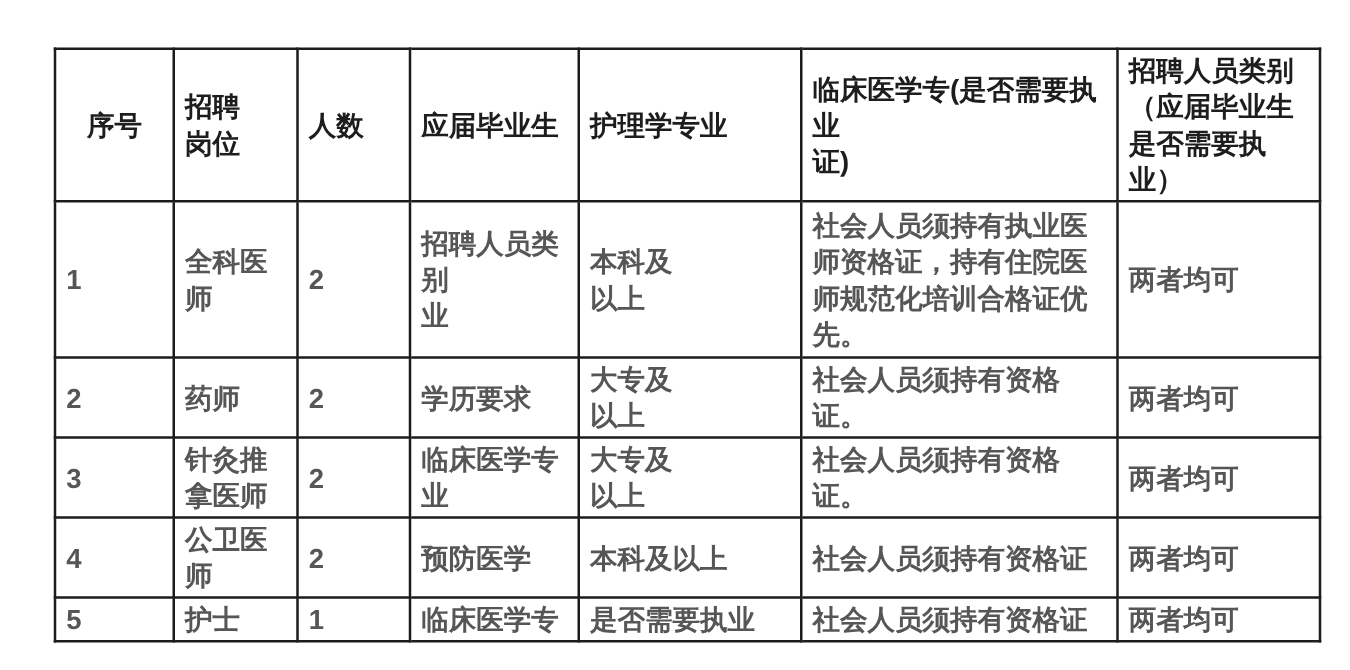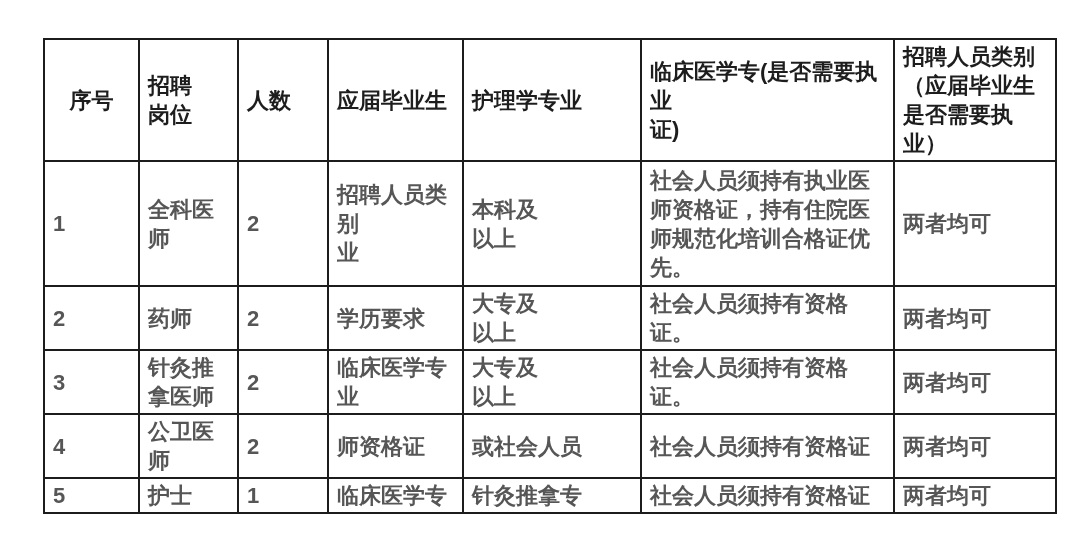--- a/index.html
+++ b/index.html
@@ -108,28 +108,28 @@
 以上</td>
       <td>社会人员须持有资格
 证。</td>
       <td>两者均可</td>
     </tr>
     <tr class="row-4">
       <td>4</td>
       <td>公卫医
 师</td>
       <td>2</td>
-      <td>师资格证</td>
-      <td>或社会人员</td>
+      <td>预防医学</td>
+      <td>本科及以上</td>
       <td>社会人员须持有资格证</td>
       <td>两者均可</td>
     </tr>
     <tr class="row-5">
       <td>5</td>
       <td>护士</td>
       <td>1</td>
       <td>临床医学专</td>
-      <td>针灸推拿专</td>
+      <td>是否需要执业</td>
       <td>社会人员须持有资格证</td>
       <td>两者均可</td>
     </tr>
   </tbody>
 </table>
 
 </body></html>

